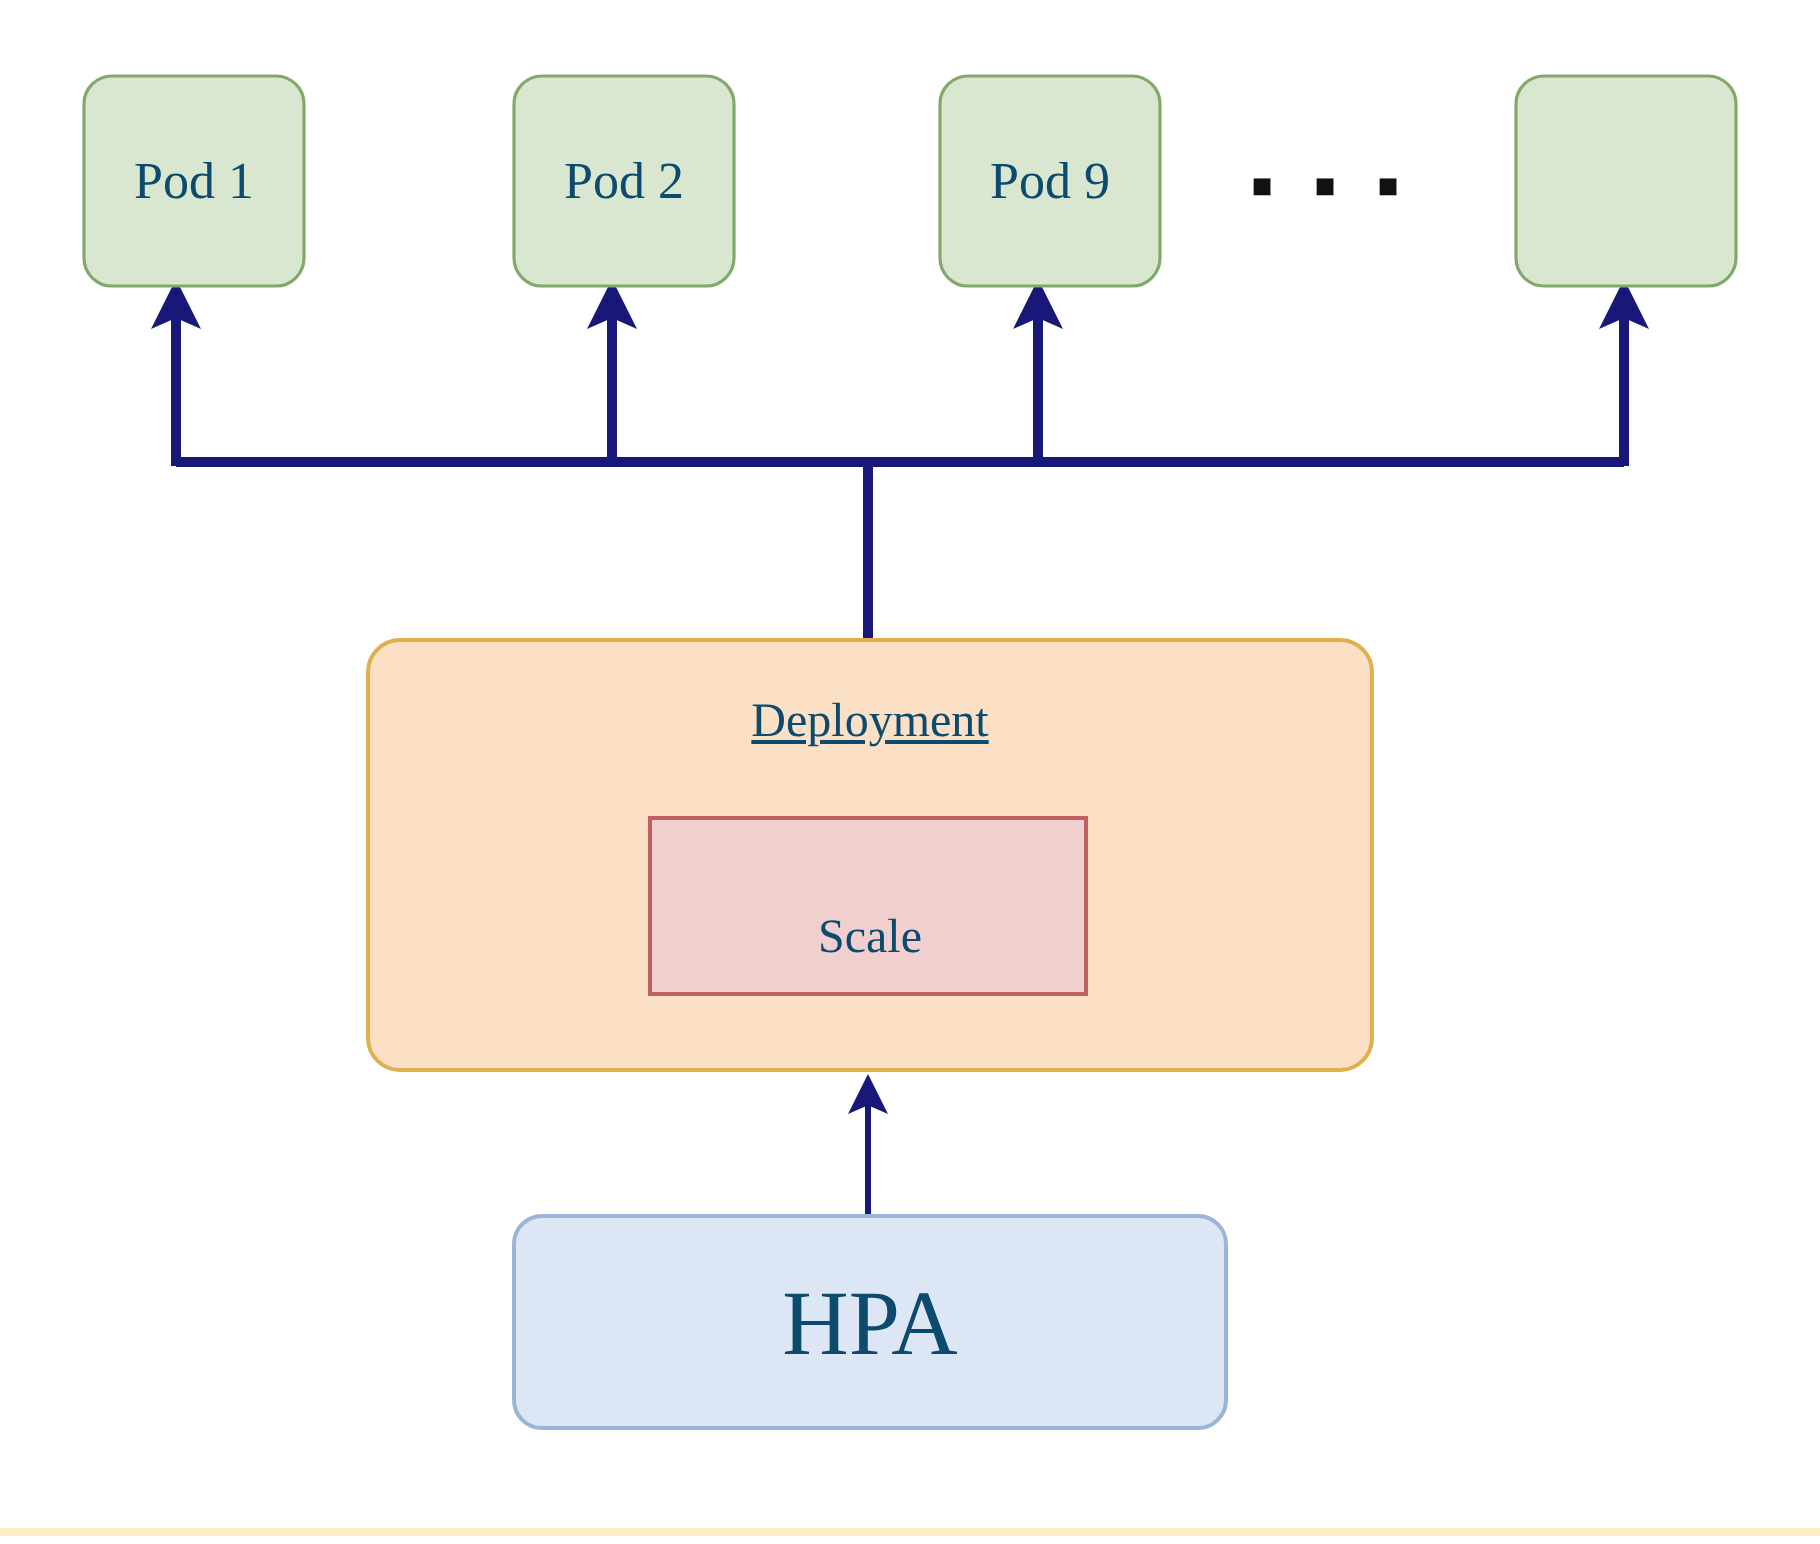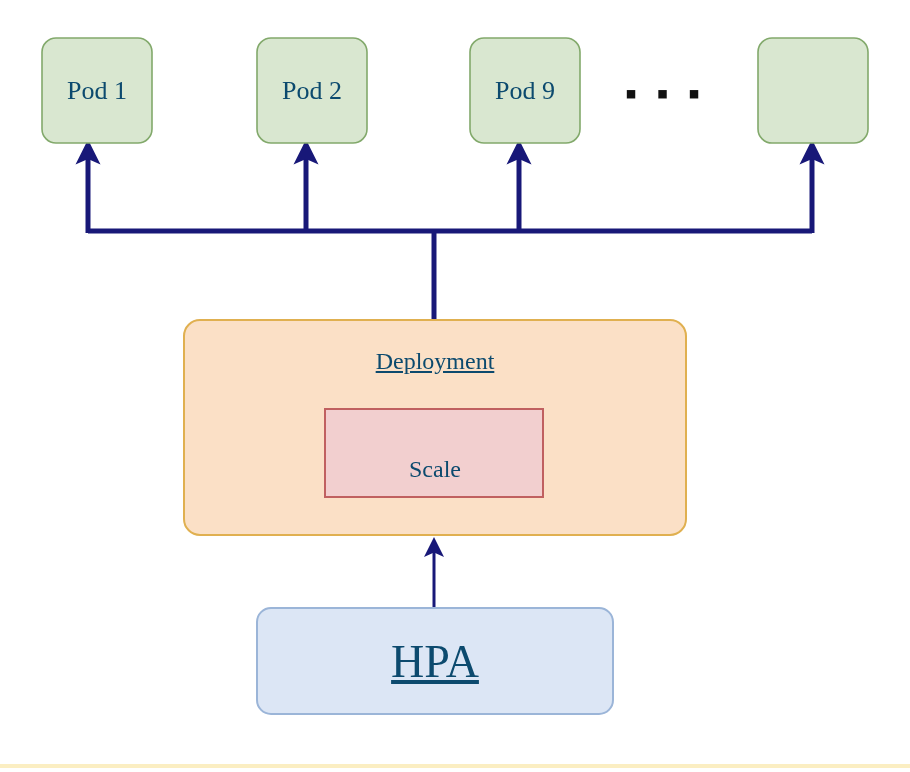--- a/index.html
+++ b/index.html
@@ -38,21 +38,20 @@
   }
   .deployment-label {
     font-size: 24px;
     text-decoration: underline;
   }
   .scale-label {
     font-size: 24px;
   }
   .hpa-label {
     font-size: 46px;
-    text-decoration: underline;
   }
   .ellipsis-label {
     font-size: 34px;
     letter-spacing: 5px;
     color: #111111;
     font-family: "Liberation Sans", sans-serif;
   }
 </style>
 </head>
 <body>

